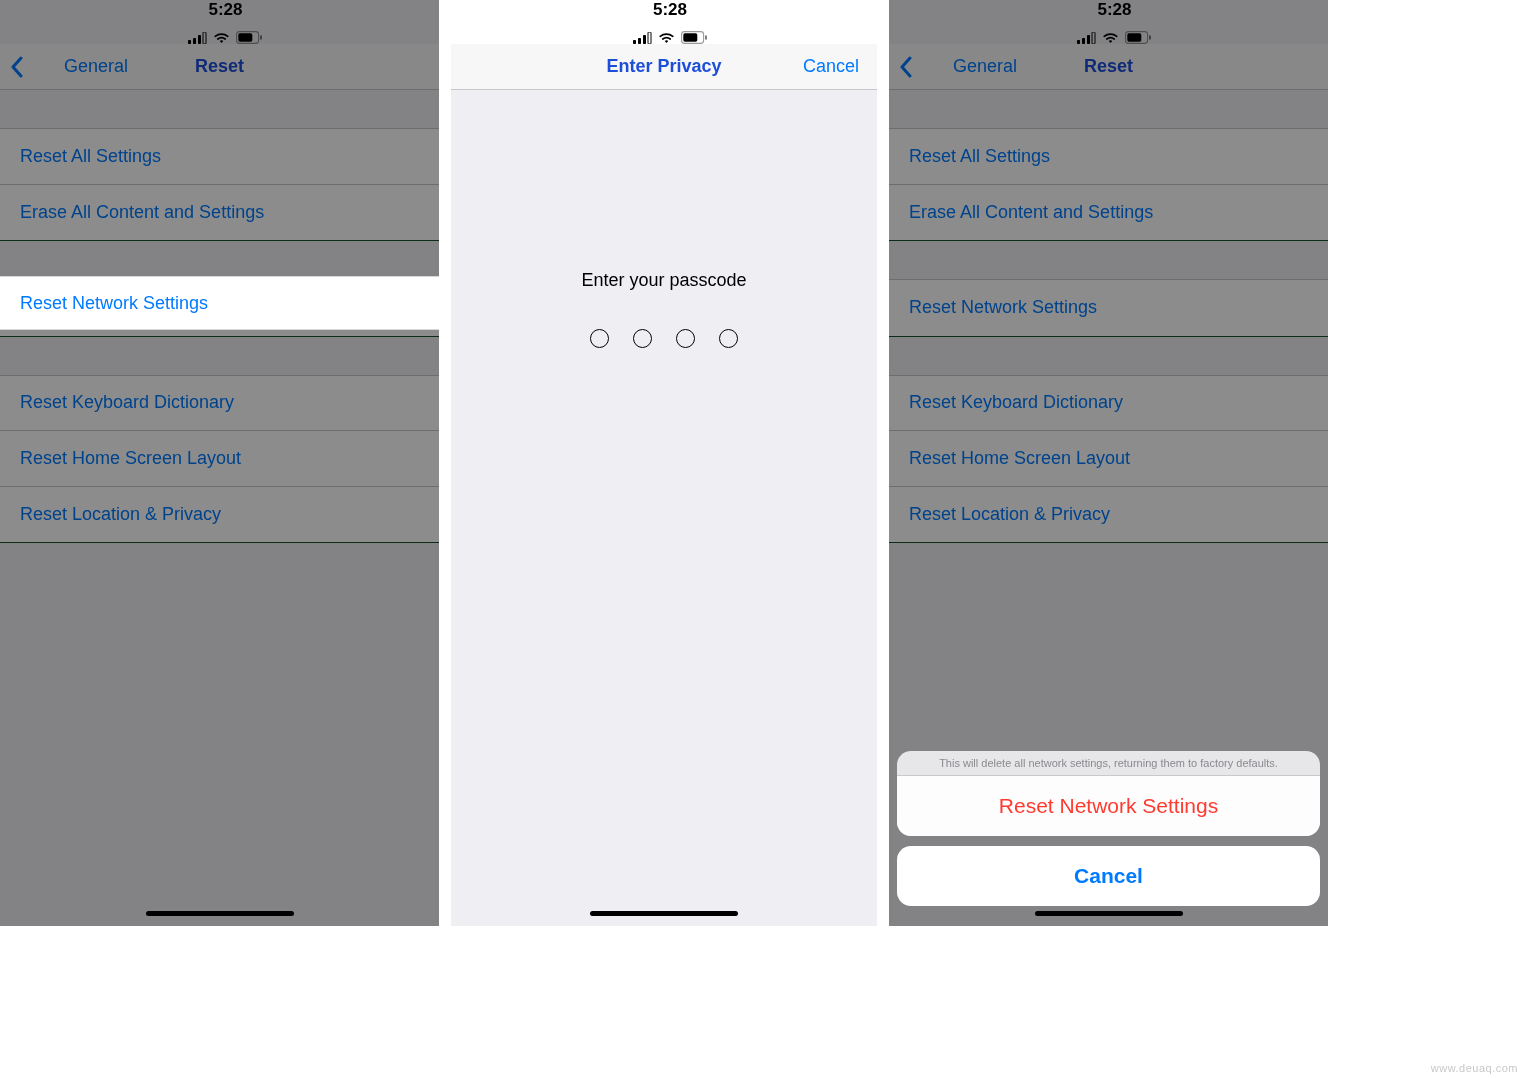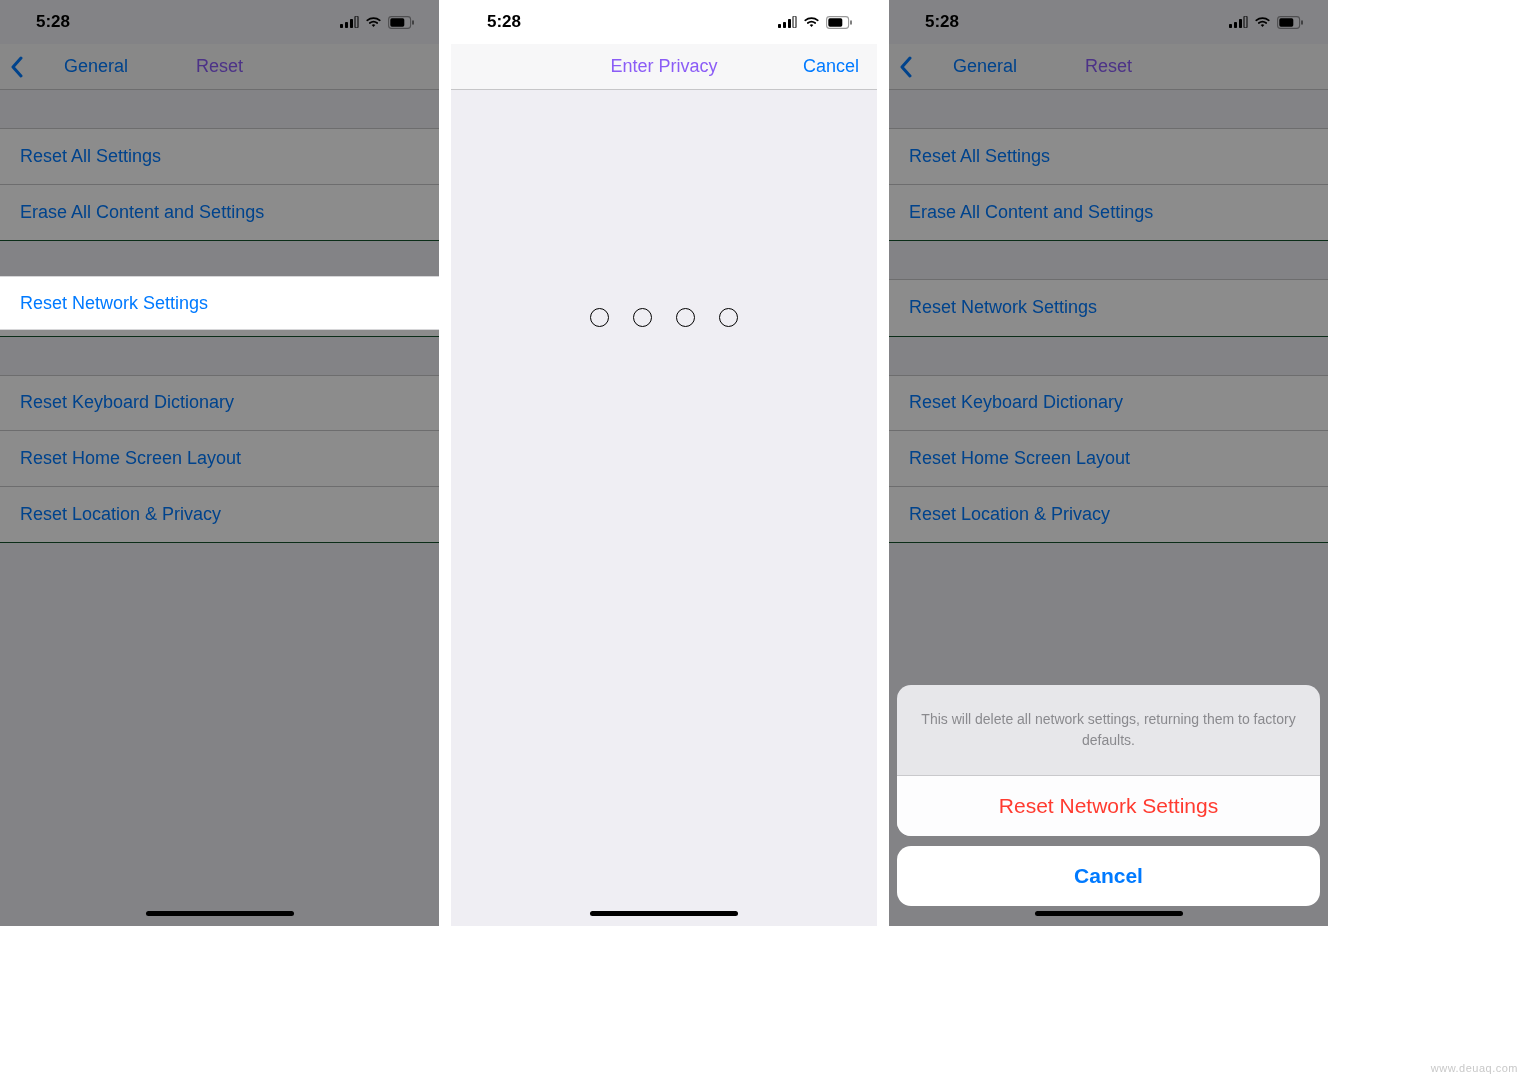--- a/index.html
+++ b/index.html
@@ -36,37 +36,38 @@
     
     .statusbar {
       height: 44px;
       display: flex;
       align-items: center;
       justify-content: space-between;
       padding: 0 24px 0 36px;
       font-size: 17px;
       font-weight: 600;
       color: #000;
+      flex-direction: column;
     }
     .statusbar .sb-right { display: flex; align-items: center; gap: 6px; }
     .sb-right svg { display: block; }
     
     .navbar {
       height: 46px;
       background: #f7f7f8;
       border-bottom: 1px solid #c6c6c8;
       display: flex;
       align-items: center;
       justify-content: center;
       position: relative;
     }
     .navbar .nav-title {
       font-size: 18px;
-      font-weight: 400;
-      color: #8b5cf6;
+      font-weight: 700;
+      color: #1d4ed8;
     }
     .navbar .nav-back {
       position: absolute;
       left: 10px;
       display: flex;
       align-items: center;
       color: #007aff;
       font-size: 18px;
       gap: 39px;
     }
@@ -154,24 +155,24 @@
       left: 8px; right: 8px;
       bottom: 20px;
     }
     .sheet-card {
       background: rgba(235,235,238,0.96);
       border-radius: 14px;
       overflow: hidden;
       margin-bottom: 10px;
     }
     .sheet-message {
-      padding: 24px 22px;
+      padding: 4px 22px;
       text-align: center;
       color: #8a8a8e;
-      font-size: 14px;
+      font-size: 11px;
       line-height: 1.5;
       border-radius: 24px;
     }
     .sheet-divider { height: 1px; background: #c9c9cc; }
     .sheet-action {
       height: 60px;
       display: flex;
       align-items: center;
       justify-content: center;
       color: #ff3b30;
@@ -294,20 +295,21 @@
         </svg>
     </span>
   </div>
 
   <div class="navbar">
     <span class="nav-title">Enter Privacy</span>
     <span class="nav-right">Cancel</span>
   </div>
 
   <div class="passcode-body">
+    <div class="pc-label">Enter your passcode</div>
     <div class="passcode-dots">
       <div class="dot"></div>
       <div class="dot"></div>
       <div class="dot"></div>
       <div class="dot"></div>
     </div>
   </div>
 
   <div class="home-indicator"></div>
 </div>

